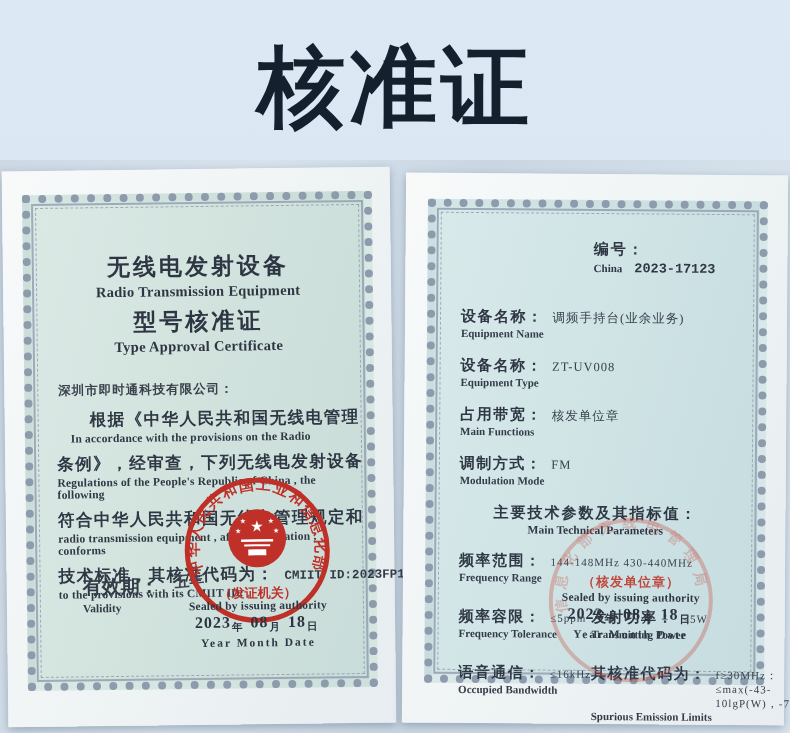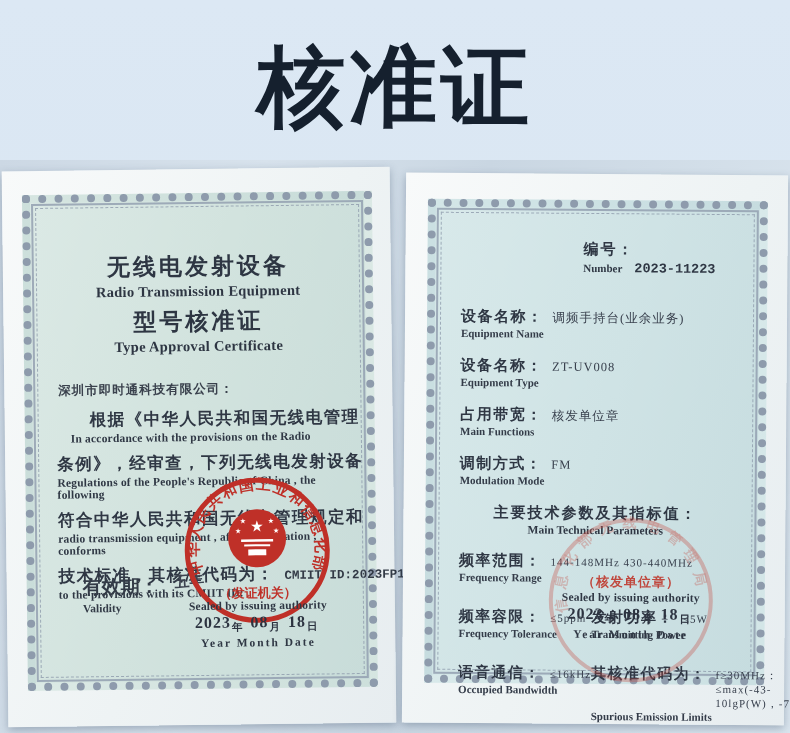--- a/index.html
+++ b/index.html
@@ -189,22 +189,22 @@
     </div>
   </div>
 </div>
 
 <div class="paper right">
   <div class="lace">
     <div class="inner">
       <div class="number-block">
         <div class="lab-cn">编号：</div>
         <div class="number-row">
-          <span class="lab-en">Number</span>
-          <span class="val">2023-11223</span>
+          <span class="lab-en">China</span>
+          <span class="val">2023-17123</span>
         </div>
       </div>
 
       <div class="fields">
         <div class="field">
           <div class="field-row">
             <span class="f-lab-cn">设备名称：</span>
             <span class="f-val">调频手持台(业余业务)</span>
           </div>
           <div class="f-lab-en">Equipment Name</div>

